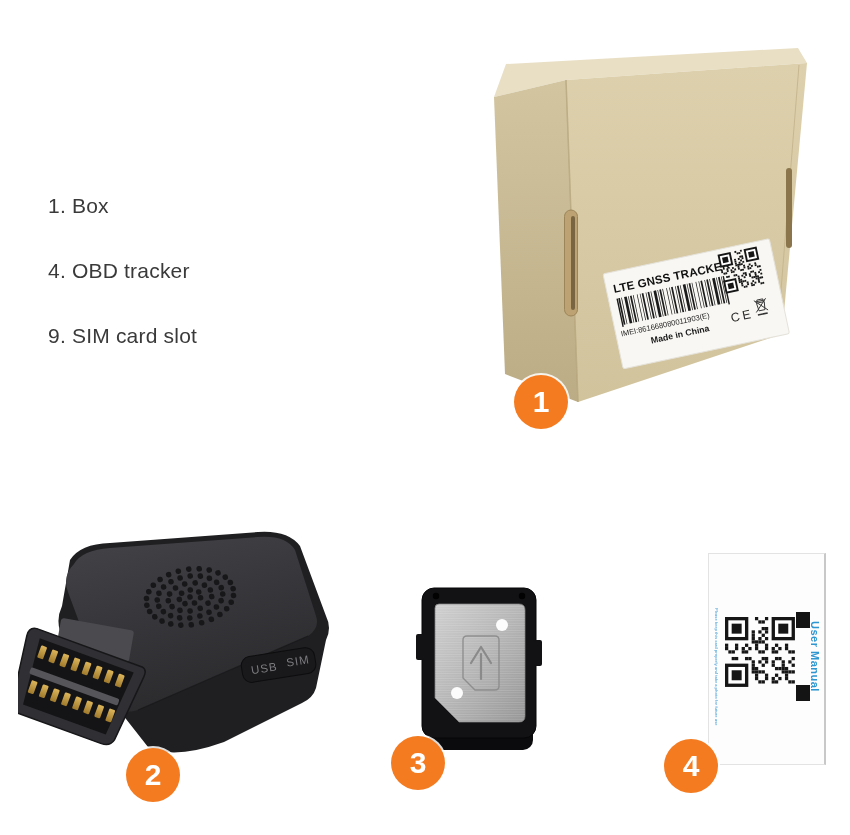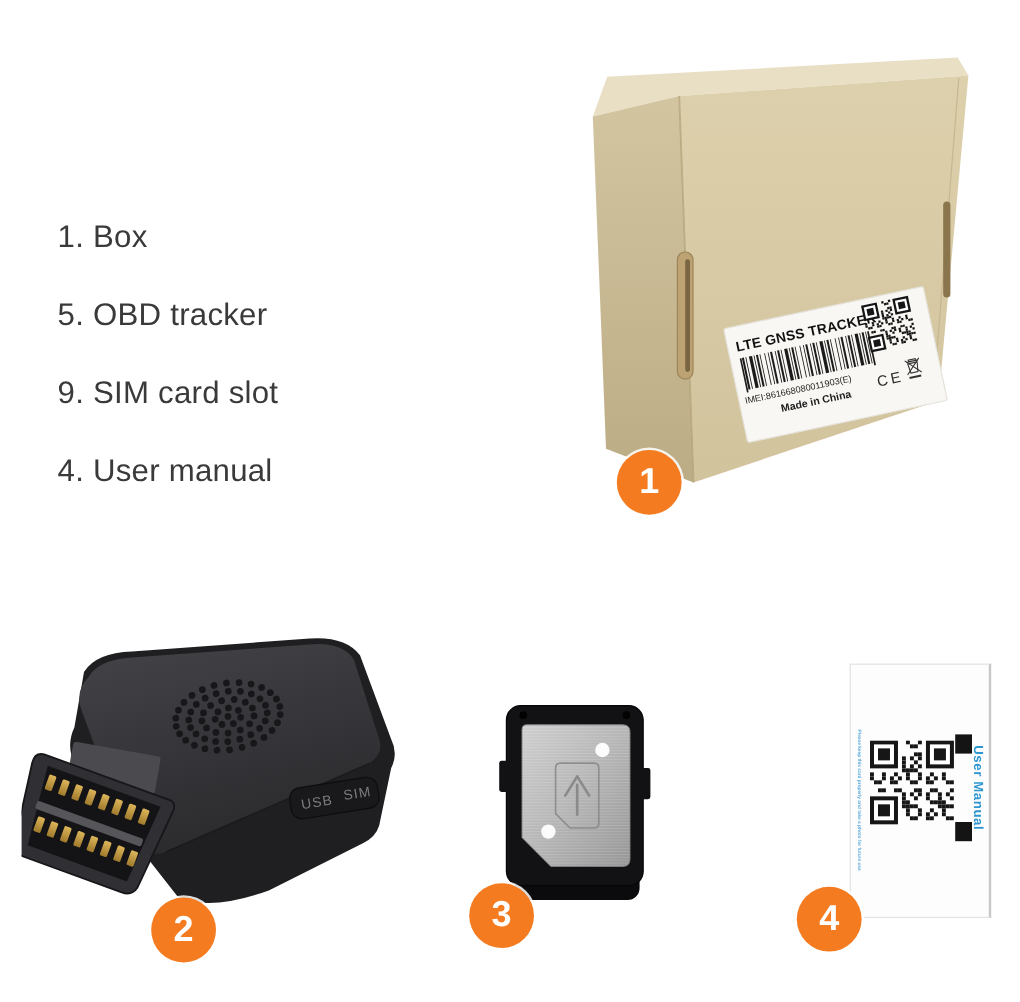--- a/index.html
+++ b/index.html
@@ -2,22 +2,22 @@
 <html style="--accent: #f47b20; --list-text: #3a3a3a; --blue: #2e96d1;"><head>
 <meta charset="utf-8">
 <style>
   html,body{margin:0;padding:0;}
   body{width:850px;height:835px;position:relative;background:#ffffff;
        font-family:"Liberation Sans",sans-serif;overflow:hidden;}
   .photo{position:absolute;z-index:0;}
   svg text{font-family:"Liberation Sans",sans-serif;}
 
   .parts-list{position:absolute;left:48px;top:182px;z-index:2;}
-  .part-item{font-size:26px;color:var(--list-text,#3a3a3a);height:24px;
-             margin-bottom:41px;letter-spacing:.2px;}
+  .part-item{font-size:21px;color:var(--list-text,#3a3a3a);height:24px;
+             margin-bottom:41px;letter-spacing:.2px;margin-top:12px;}
 
   .badge{position:absolute;width:54px;height:54px;border-radius:50%;
          background:var(--accent,#f47b20);color:#ffffff;display:flex;
          align-items:center;justify-content:center;font-size:30px;font-weight:600;
          box-shadow:0 0 0 2px rgba(255,255,255,.85);z-index:5;}
 
   .manual-card{position:absolute;left:708px;top:553px;width:115px;height:210px;
                background:#fdfdfd;border:1px solid #e3e3e3;border-right:2px solid #c8c8c8;
                z-index:1;}
   .manual-note{position:absolute;left:3px;top:54px;height:122px;writing-mode:vertical-rl;
@@ -29,23 +29,22 @@
                 font-size:11px;font-weight:bold;color:var(--blue,#2e96d1);
                 letter-spacing:.5px;white-space:nowrap;}
 </style>
 </head>
 <body>
 
 <div style="position:absolute;inset:0;">
 
   <div class="parts-list">
     <div class="part-item">1. Box</div>
-    <div class="part-item">5. OBD tracker</div>
+    <div class="part-item">4. OBD tracker</div>
     <div class="part-item">9. SIM card slot</div>
-    <div class="part-item">4. User manual</div>
   </div>
 
   <svg class="photo" style="left:468px;top:38px;" width="372" height="400" viewBox="0 0 372 400">
     <defs>
       <linearGradient id="sideGrad" x1="0" y1="0" x2="0" y2="1">
         <stop offset="0" stop-color="#d2c5a0"></stop>
           <stop offset="1" stop-color="#bcac85"></stop>
       </linearGradient>
       <linearGradient id="frontGrad" x1="0" y1="0" x2="0" y2="1">
         <stop offset="0" stop-color="#ddd0ac"></stop>

